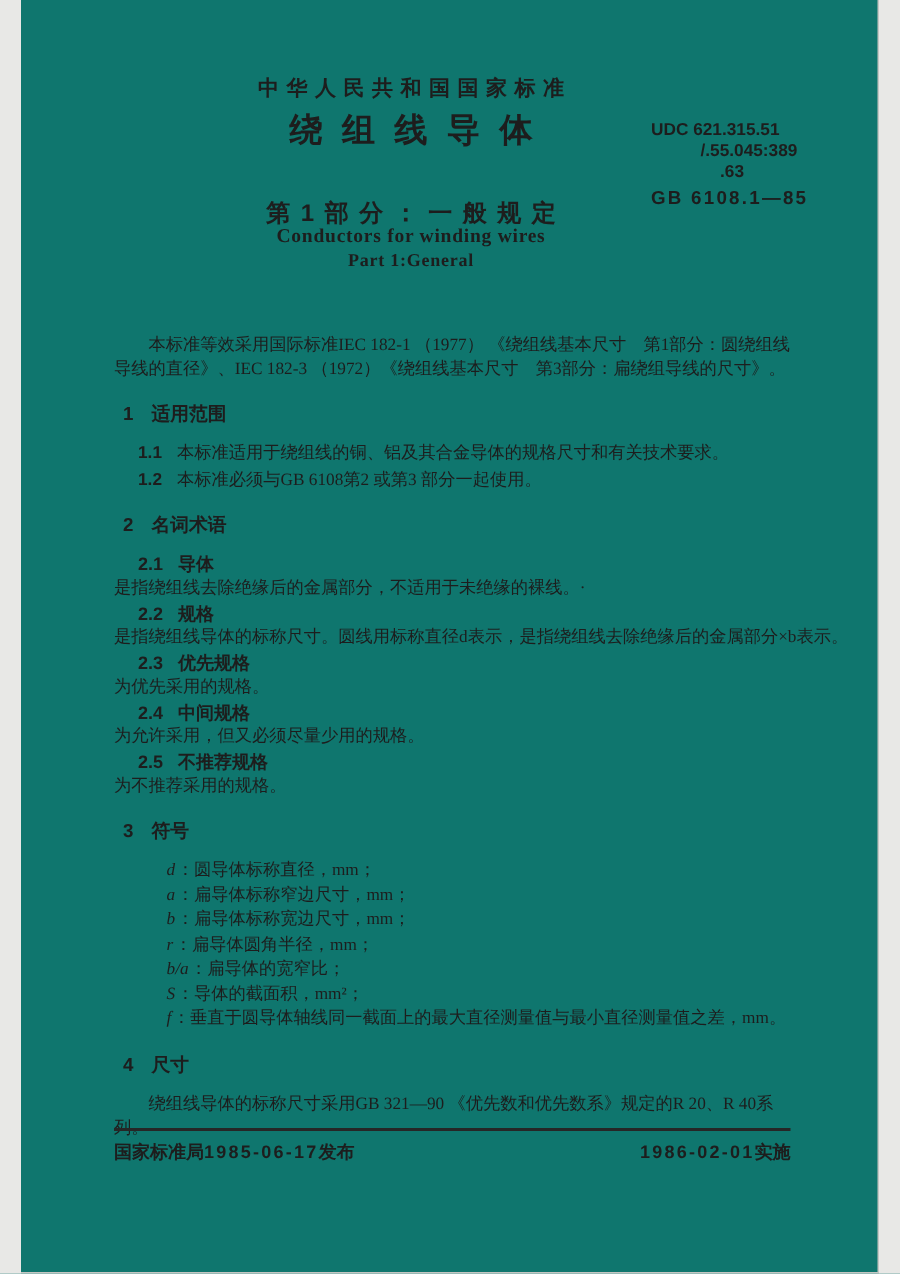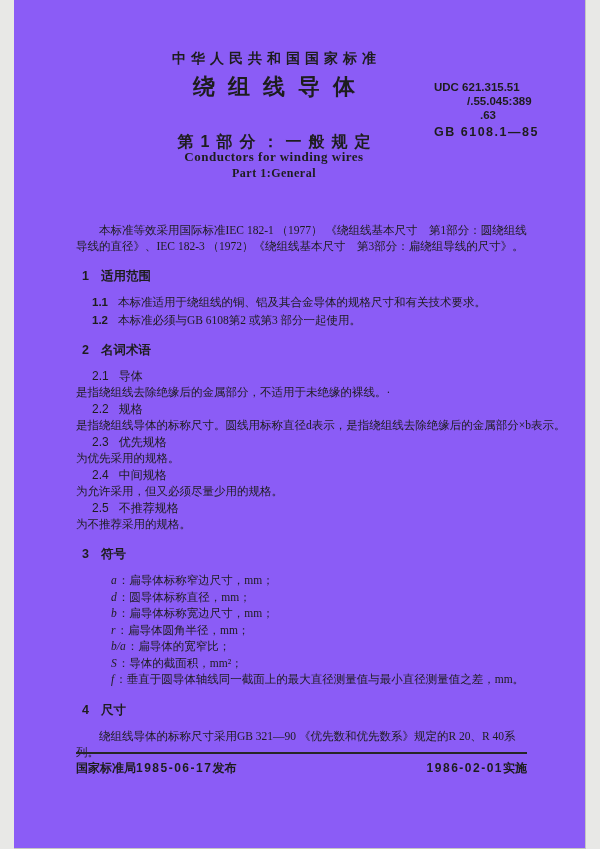--- a/index.html
+++ b/index.html
@@ -1,20 +1,20 @@
 <!DOCTYPE html>
 <html><head>
 <meta charset="utf-8">
 <style>
   html,body{margin:0;padding:0;background:#e8e8e6;}
   .page{
     position:relative;
     width:572px;height:849px;
     margin:0 auto;
-    background:#8b5cf6;
+    background:#0f766e;
     color:#1d1d1d;
     font-family:"Liberation Serif", serif;
     box-sizing:border-box;
     border-right:1px solid #c6c6c2;
     border-bottom:1px solid #c6c6c2;
     overflow:hidden;
   }
   
   .hdr-center{position:absolute;left:60px;width:400px;text-align:center;}
   .std-label{top:50px;font-family:"Liberation Sans",sans-serif;font-weight:bold;
@@ -33,21 +33,21 @@
   
   .body{position:absolute;top:222px;left:62px;right:58px;
         font-size:11.5px;line-height:16px;}
   .para{margin:0;text-indent:2em;}
   .sec{display:flex;gap:12px;align-items:baseline;
        font-family:"Liberation Sans",sans-serif;font-weight:bold;
        font-size:12.5px;margin:14px 0 10px 6px;}
   .sub{margin-left:16px;margin-top:2px;}
   .sub .no{font-family:"Liberation Sans",sans-serif;font-weight:bold;margin-right:10px;}
   .term{margin-left:16px;margin-top:1px;font-family:"Liberation Sans",sans-serif;
-        font-weight:normal;font-size:12px;}
+        font-weight:bold;font-size:12px;}
   .term .no{margin-right:10px;}
   .def{margin-top:0;}
   .nowrap{white-space:nowrap;}
   .sym-row{margin-left:35px;line-height:16.5px;}
   .sym{font-style:italic;font-family:"Liberation Serif",serif;margin-right:1px;}
   
   .footer-rule{position:absolute;left:62px;right:58px;top:752px;
                border-top:2px solid #262626;}
   .footer{position:absolute;left:62px;right:58px;top:760px;
           display:flex;justify-content:space-between;
@@ -117,24 +117,24 @@
       <span class="no">2.5</span><span>不推荐规格</span>
     </div>
     <div class="def">为不推荐采用的规格。</div>
 
     <div class="sec">
       <span>3</span>
       <span>符号</span>
     </div>
 
     <div class="sym-row">
-      <i class="sym">a</i><span>：扁导体标称窄边尺寸，mm；</span>
+      <i class="sym">d</i><span>：圆导体标称直径，mm；</span>
     </div>
     <div class="sym-row">
-      <i class="sym">d</i><span>：圆导体标称直径，mm；</span>
+      <i class="sym">a</i><span>：扁导体标称窄边尺寸，mm；</span>
     </div>
     <div class="sym-row">
       <i class="sym">b</i><span>：扁导体标称宽边尺寸，mm；</span>
     </div>
     <div class="sym-row">
       <i class="sym">r</i><span>：扁导体圆角半径，mm；</span>
     </div>
     <div class="sym-row">
       <i class="sym">b/a</i><span>：扁导体的宽窄比；</span>
     </div>

